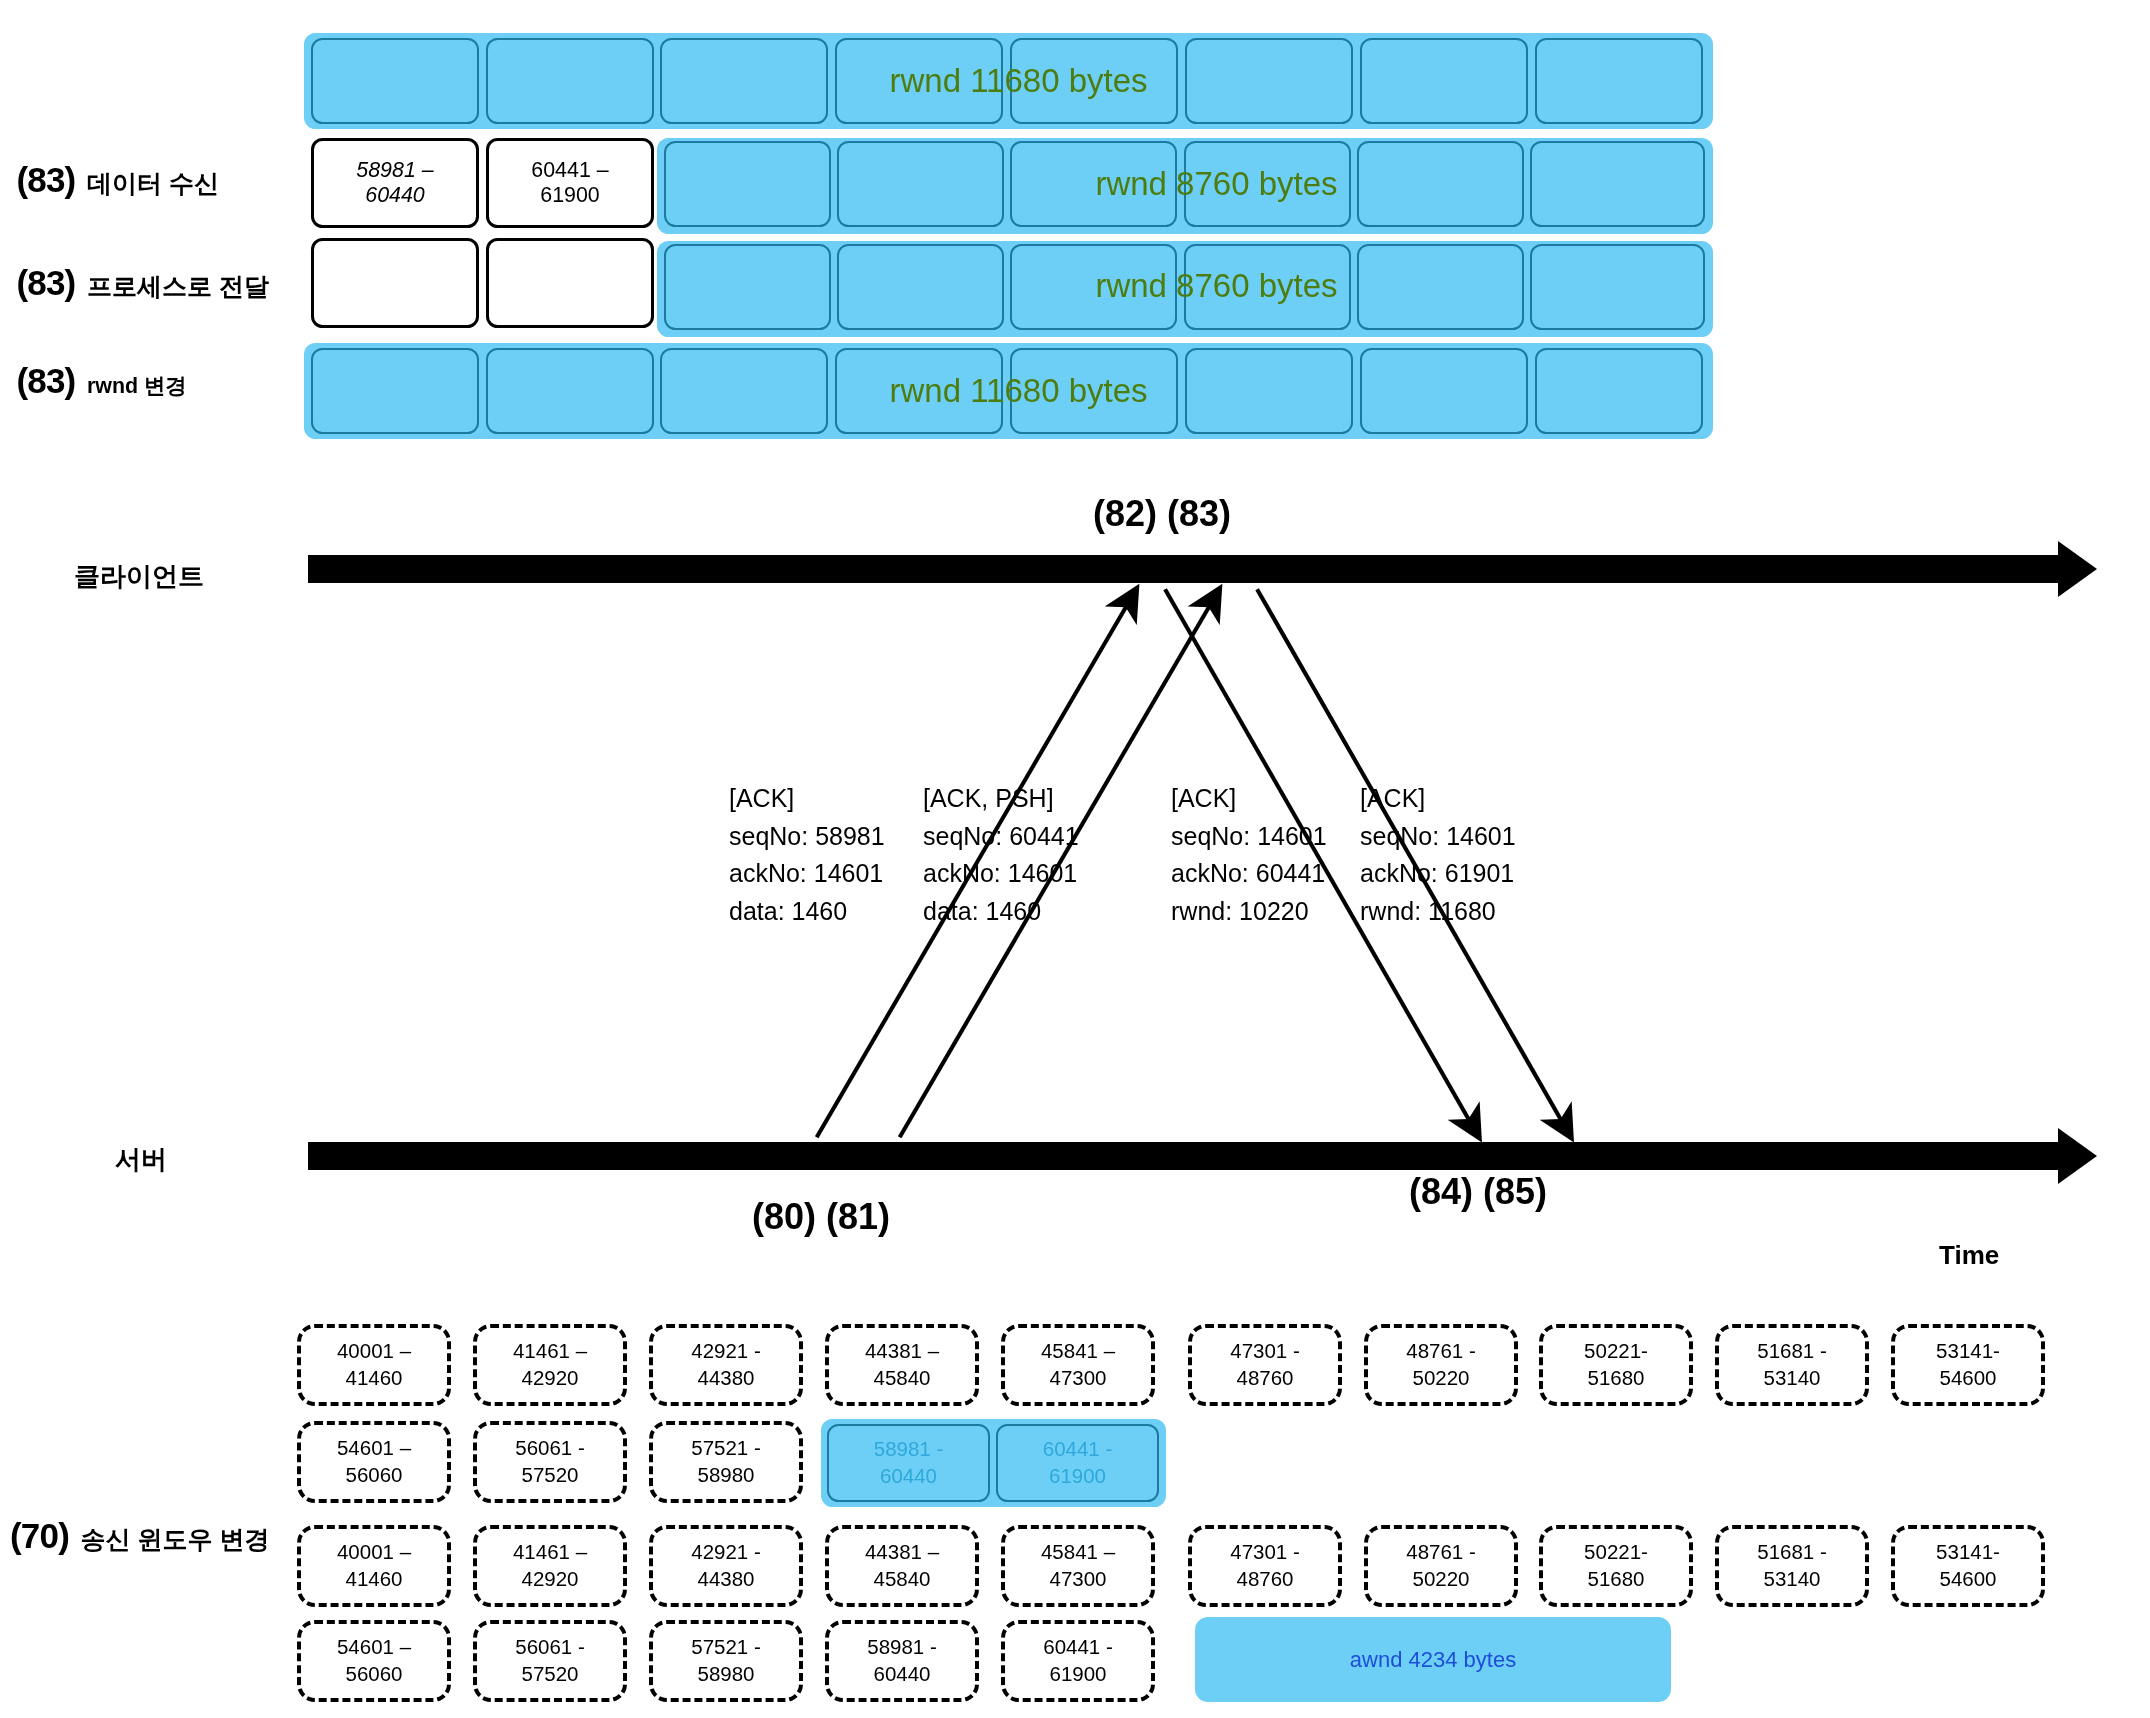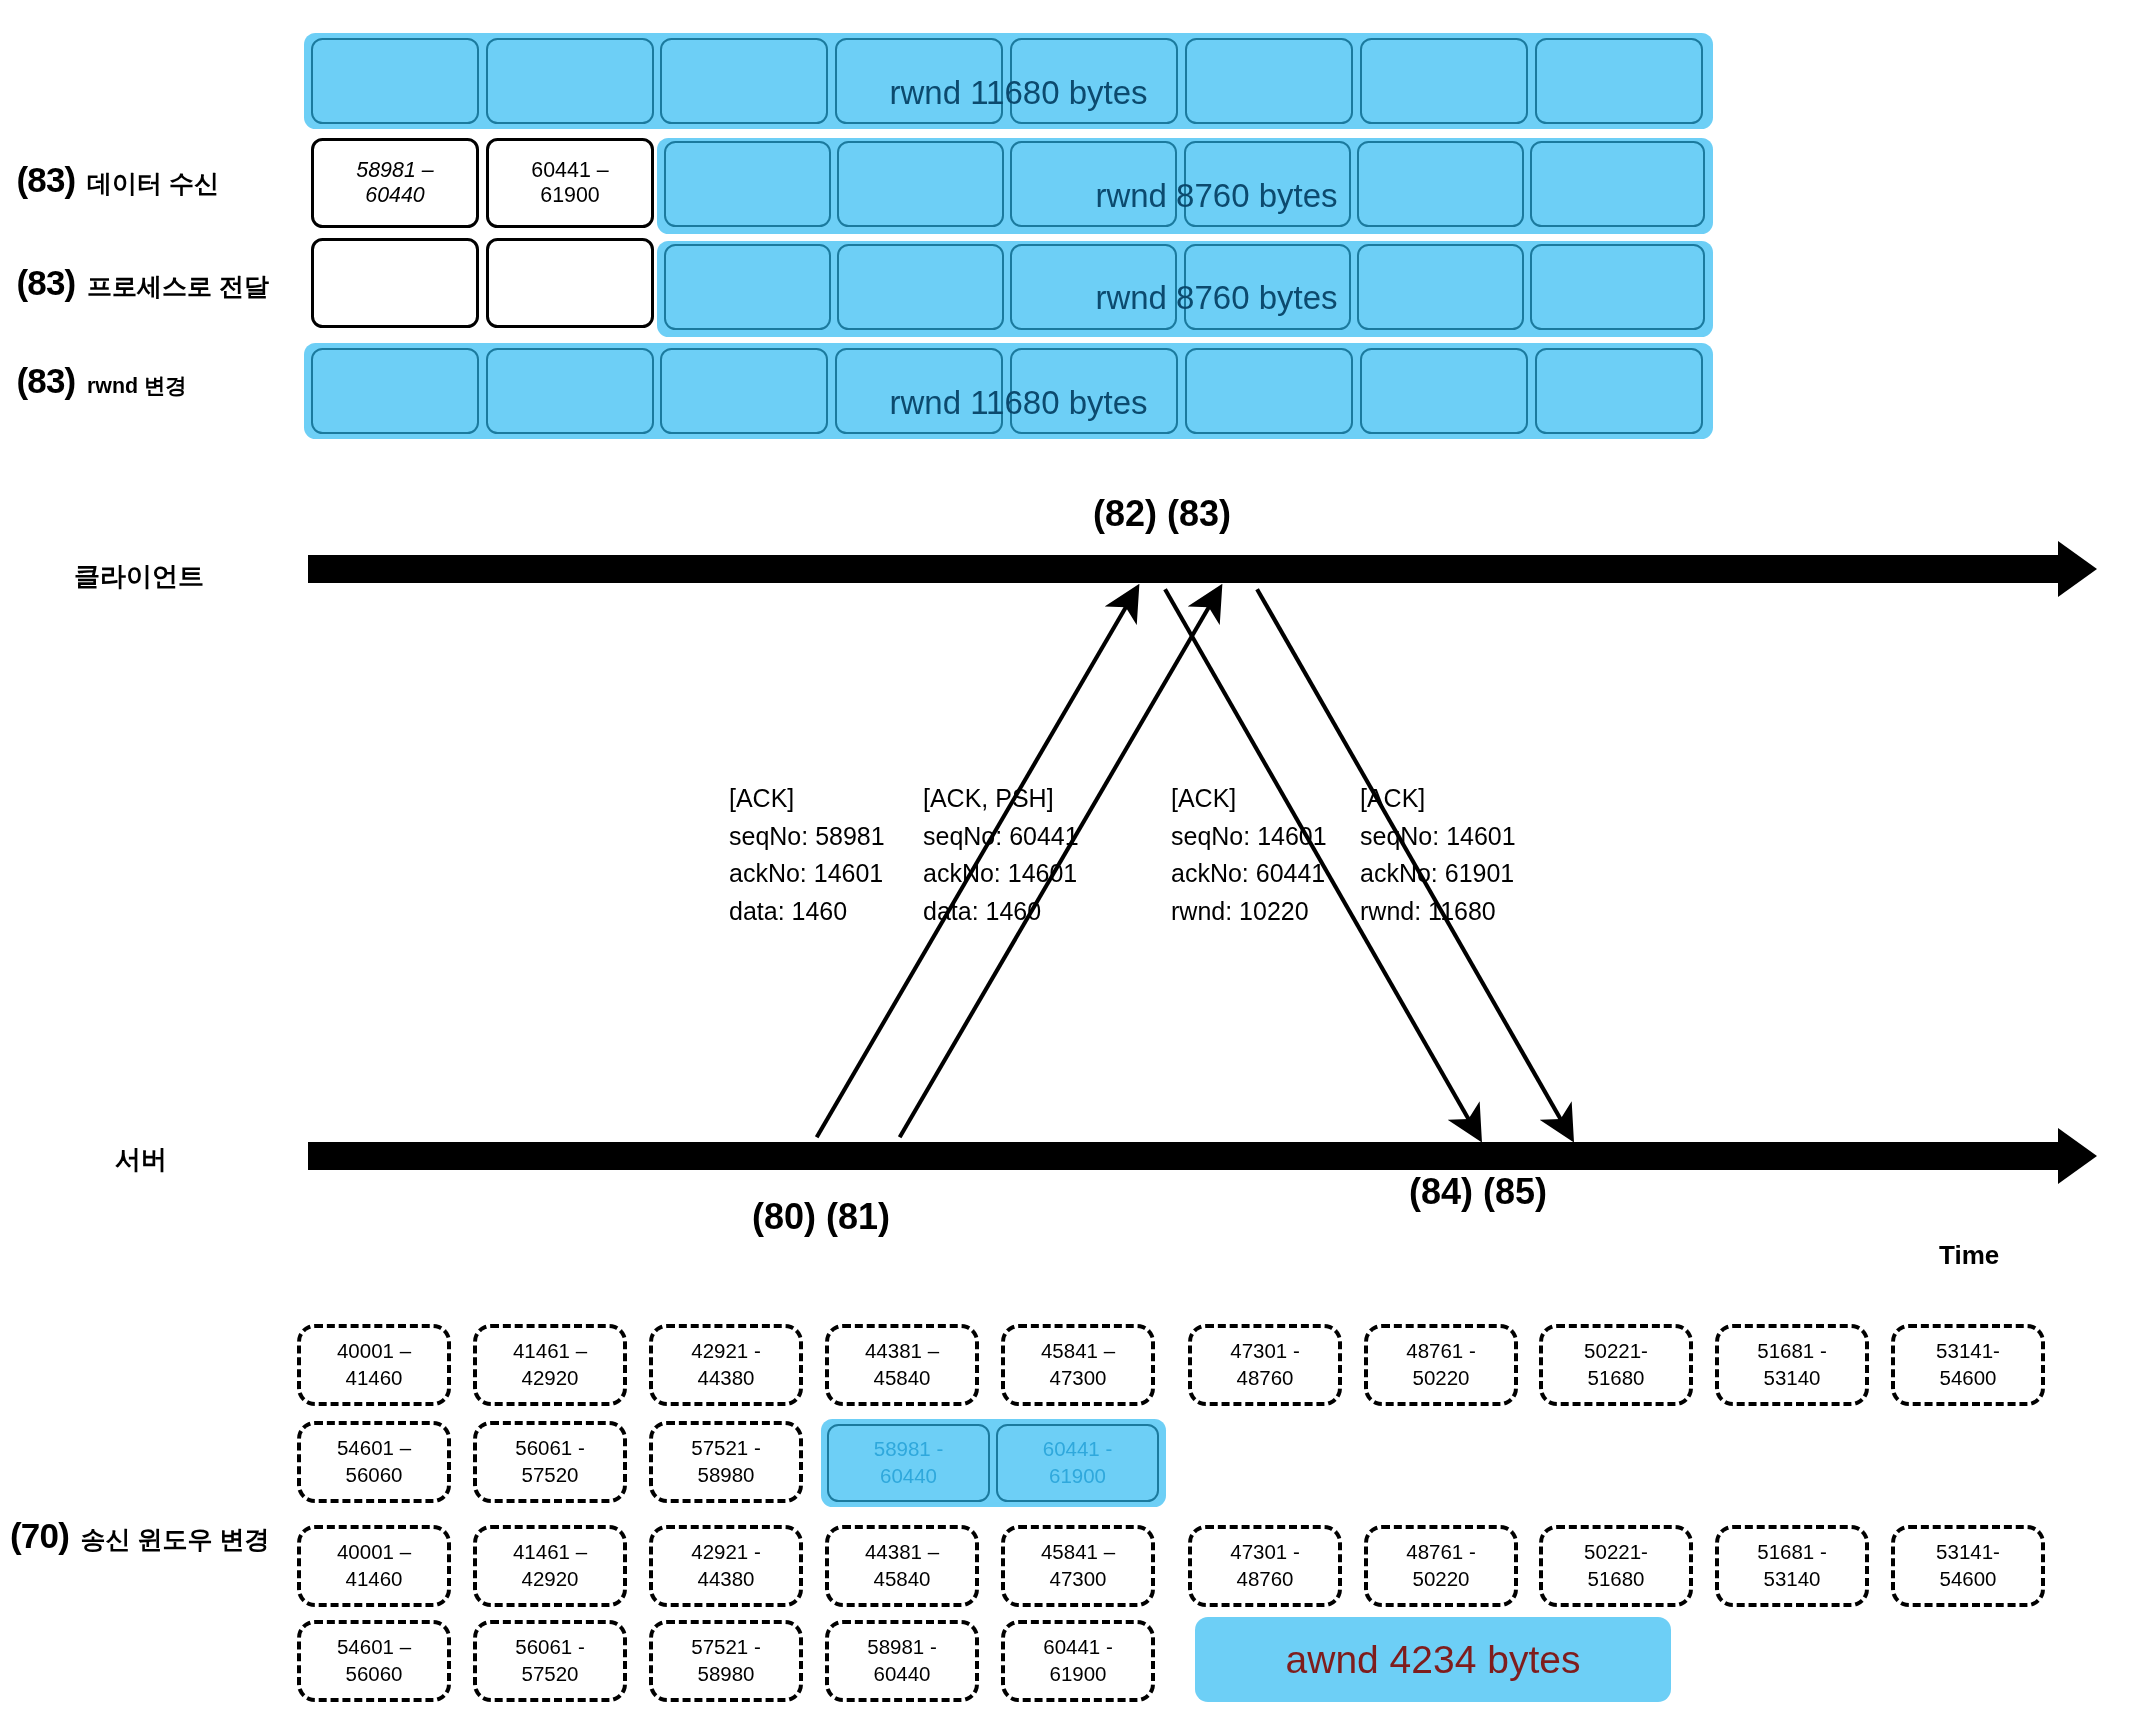--- a/index.html
+++ b/index.html
@@ -7,21 +7,21 @@
        font-family:"Liberation Sans","DejaVu Sans",sans-serif;color:#000;}
   #stage{position:relative;width:2151px;height:1719px;overflow:hidden;}
   .hl{position:absolute;background:#6DCFF6;border-radius:11.5px;}
   .cell{position:absolute;box-sizing:border-box;border:2.5px solid #1B7A9E;
         border-radius:11.5px;background:#6DCFF6;}
   .cell.white{background:#ffffff;border:3.3px solid #000000;}
   .cell-txt{position:absolute;display:flex;align-items:center;justify-content:center;
             text-align:center;line-height:1.18;font-size:21.4px;color:#000;}
 
   .ovl{position:absolute;display:flex;align-items:center;justify-content:center;
-       font-size:33px;color:#0c4a6e;white-space:nowrap;z-index:6;margin-top:12px;}
+       font-size:33px;color:#4d7c0f;white-space:nowrap;z-index:6;}
 
   
   .rowlabel{position:absolute;display:flex;align-items:baseline;white-space:nowrap;}
   .rowlabel .num{font-size:35px;font-weight:700;letter-spacing:-0.8px;}
   .rowlabel .kr{font-size:25px;margin-left:11.5px;font-weight:600;}
   .rowlabel .kr.small{font-size:21.4px;}
 
   
   .axis{position:absolute;height:28px;background:#000;}
   .axishead{position:absolute;width:0;height:0;border-top:28px solid transparent;
@@ -39,21 +39,21 @@
   .dtxt{position:absolute;display:flex;flex-direction:column;align-items:center;
         justify-content:center;text-align:center;font-size:20.5px;line-height:1.30;}
   .bcell{position:absolute;box-sizing:border-box;border:2.5px solid #1B7A9E;
          border-radius:11.5px;background:#6DCFF6;}
   .btxt{position:absolute;display:flex;flex-direction:column;align-items:center;
         justify-content:center;text-align:center;font-size:20.5px;line-height:1.30;
         color:#2FA8DC;}
   .awndbar{position:absolute;background:#6DCFF6;border-radius:11.5px;}
   .awndplain{position:absolute;background:#6DCFF6;border-radius:13px;
              display:flex;align-items:center;justify-content:center;
-             font-size:39px;color:#7f1d1d;}
+             font-size:22px;color:#1d4ed8;}
   svg.arrows{position:absolute;left:0;top:0;width:2151px;height:1719px;overflow:visible;}
 </style>
 </head>
 <body>
 
 <div id="stage">
 
   <div class="rowlabel" style="left:16.4px; top:37px;">
     <span class="num"></span>
     <span class="kr"></span>

